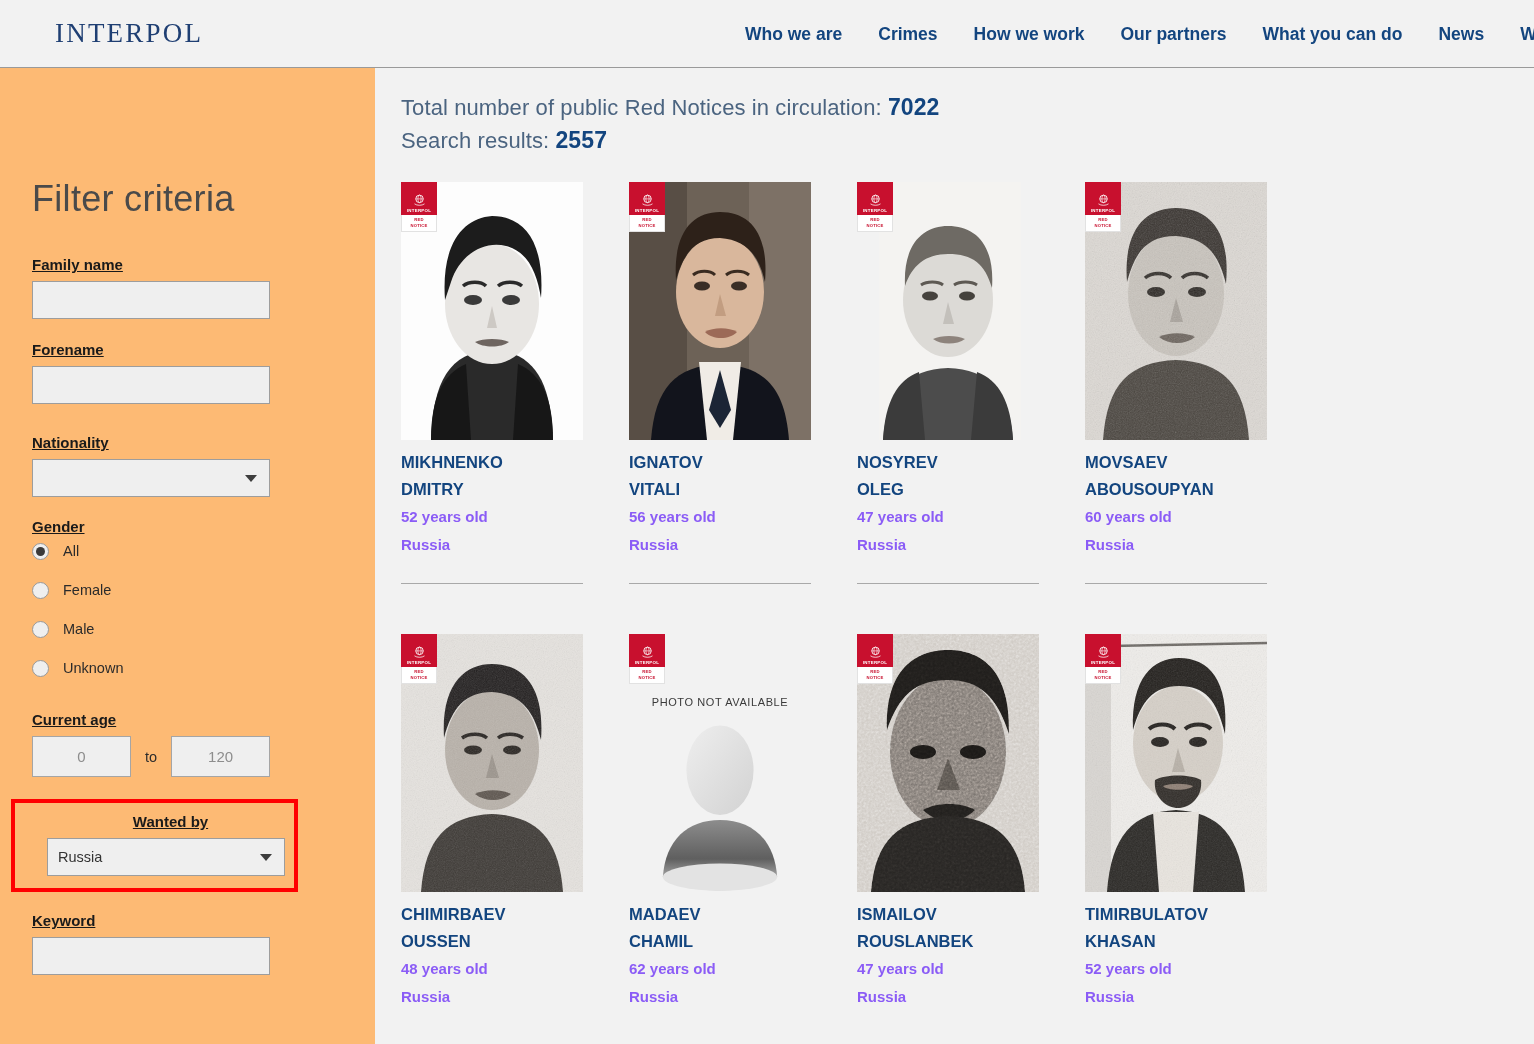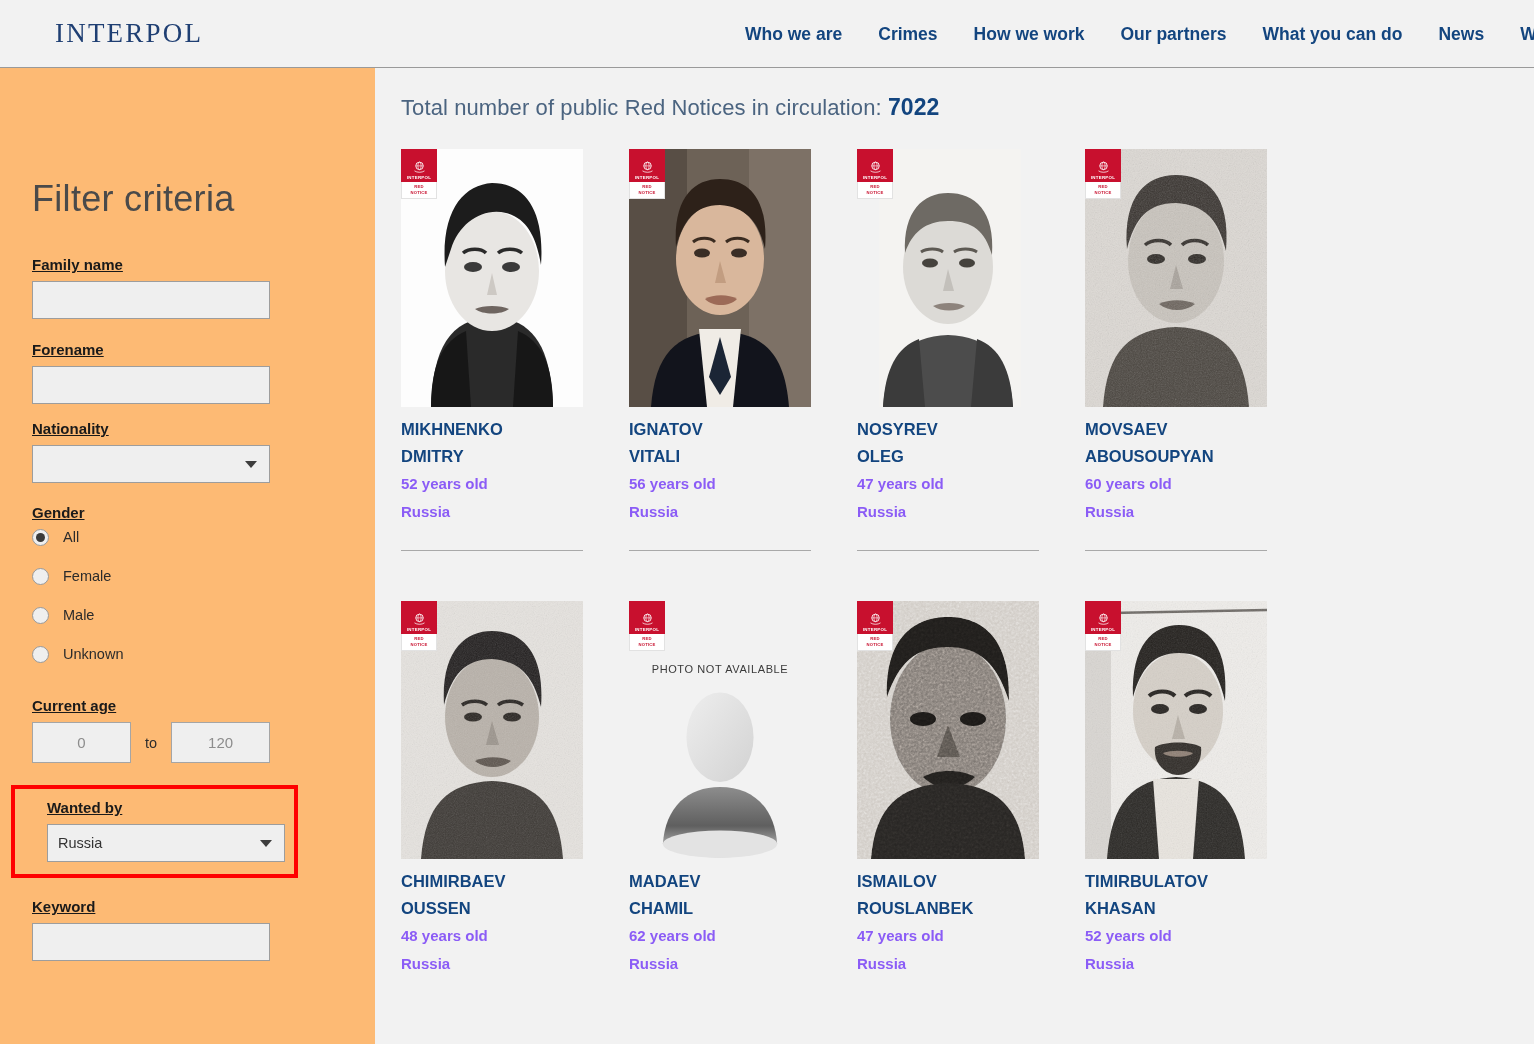--- a/index.html
+++ b/index.html
@@ -151,20 +151,21 @@
 
   
   #wanted-by-block {
     position: relative;
     margin: 0;
     padding: 10px 0 12px 32px;
     border: 4px solid #ff0000;
     margin-left: 11px;
     margin-right: 88px;
     width: 287px;
+    text-align: center;
   }
   #wanted-by-block .field-label { margin-left: 0; }
 
   
   #results-area {
     flex: 1;
     padding: 26px 8px 0 26px;
     position: relative;
   }
   .summary-line {
@@ -298,21 +299,21 @@
     <div class="field-group" style="margin-top:36px;">
       <div class="field-label">Family name</div>
       <input class="text-input" type="text" placeholder="" style="">
     </div>
 
     <div class="field-group" style="margin-top:22px;">
       <div class="field-label">Forename</div>
       <input class="text-input" type="text" placeholder="" style="">
     </div>
 
-    <div class="field-group" style="margin-top:16px;">
+    <div class="field-group" style="margin-top:30px;">
       <div class="field-label">Nationality</div>
       <div class="select-box">
         <span class="select-value"></span>
         <span class="caret"></span>
       </div>
     </div>
 
     <div class="field-group" style="margin-top:21px;">
       <div class="field-label">Gender</div>
       <div class="radio-row">
@@ -353,20 +354,24 @@
     <div class="field-group" style="margin-top:20px;">
       <div class="field-label">Keyword</div>
       <input class="text-input" type="text" placeholder="" style="">
     </div>
   </aside>
 
   <main id="results-area">
     <div class="summary-line">
       <span>Total number of public Red Notices in circulation:</span>
       <span class="count">7022</span>
+    </div>
+    <div class="summary-line">
+      <span>Search results:</span>
+      <span class="count">2557</span>
     </div>
 
     <div id="results-grid">
 
       <div class="notice-card">
         <div class="photo-wrap">
           <svg viewBox="0 0 182 258">
             <rect width="182" height="258" fill="#fdfdfd"></rect>
             <path d="M30 258 C32 200 48 170 91 168 C134 170 150 200 152 258 Z" fill="#2a2a2a"></path>
             <ellipse cx="91" cy="122" rx="47" ry="60" fill="#e8e6e3"></ellipse>

